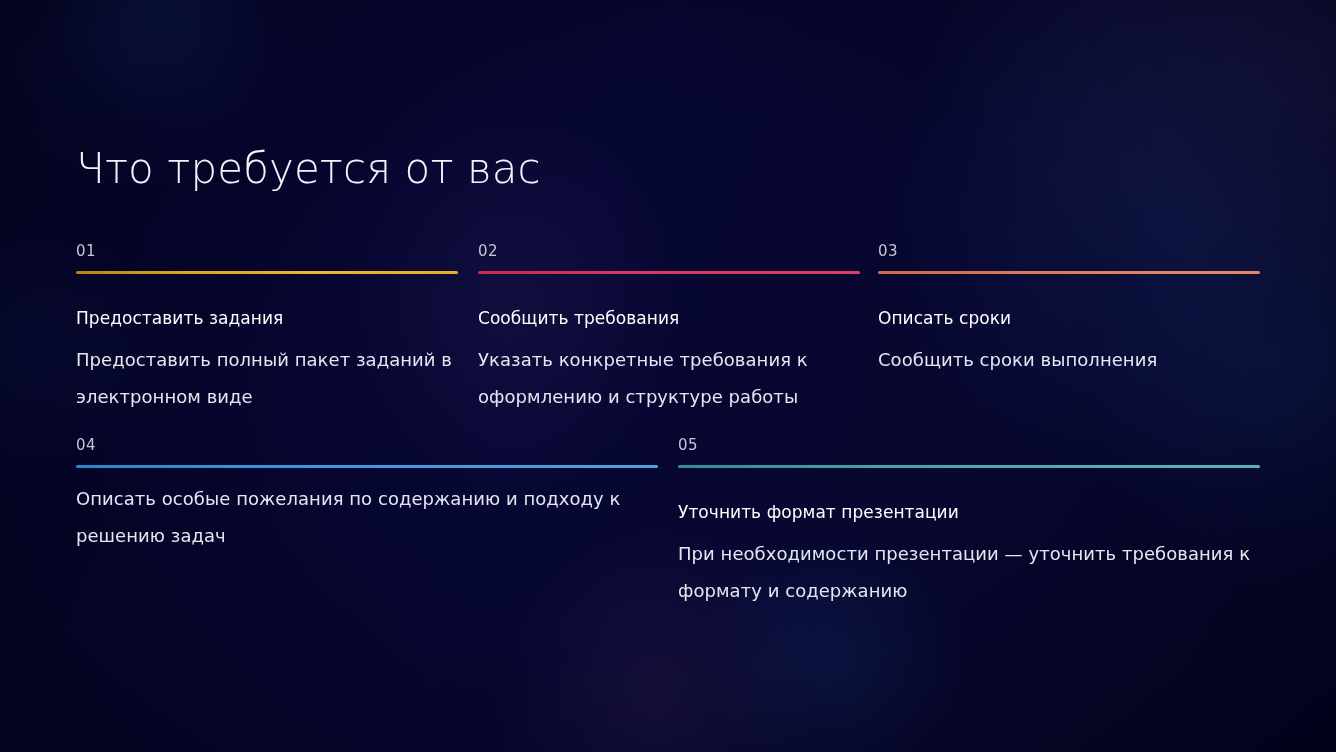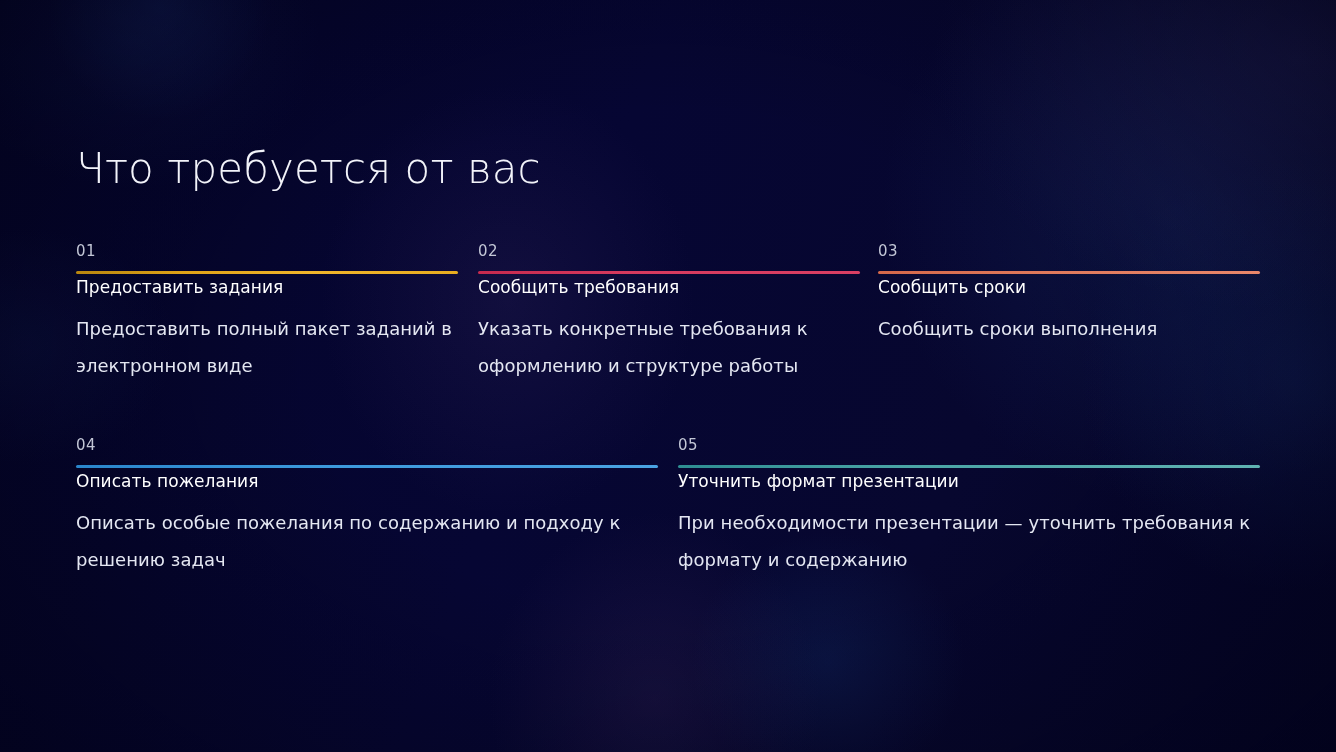--- a/index.html
+++ b/index.html
@@ -89,21 +89,21 @@
     border-radius:2px;
   }
 
   .rule-01 { background:linear-gradient(90deg,#b8860f 0%, #e0a317 28%, #f0b52b 62%, #e8ad20 100%); }
   .rule-02 { background:linear-gradient(90deg,#c62a4e 0%, #d63a5e 40%, #d93f63 100%); }
   .rule-03 { background:linear-gradient(90deg,#d4684a 0%, #e07a5c 45%, #e9876a 100%); }
   .rule-04 { background:linear-gradient(90deg,#2a86cc 0%, #3d9add 45%, #4aa3e2 100%); }
   .rule-05 { background:linear-gradient(90deg,#2e8e92 0%, #4aa5a6 40%, #5fb3b2 100%); }
 
   .card-heading {
-    margin-top:3px;
+    margin-top:34px;
     font-size:17px;
     font-weight:400;
     color:#ffffff;
     letter-spacing:0.05px;
     line-height:1.25;
   }
 
   .card-body {
     margin-top:12px;
     font-size:18px;
@@ -133,32 +133,31 @@
       <div class="card c2">
         <div class="card-number">02</div>
         <div class="card-rule rule-02"></div>
         <div class="card-heading">Сообщить требования</div>
         <div class="card-body">Указать конкретные требования к оформлению и структуре работы</div>
       </div>
 
       <div class="card c3">
         <div class="card-number">03</div>
         <div class="card-rule rule-03"></div>
-        <div class="card-heading">Сообщить сроки</div>
+        <div class="card-heading">Описать сроки</div>
         <div class="card-body">Сообщить сроки выполнения</div>
       </div>
 
     </div>
 
     <div class="grid-row row-2">
 
       <div class="card c4">
         <div class="card-number">04</div>
         <div class="card-rule rule-04"></div>
-        <div class="card-heading">Описать пожелания</div>
         <div class="card-body">Описать особые пожелания по содержанию и подходу к решению задач</div>
       </div>
 
       <div class="card c5">
         <div class="card-number">05</div>
         <div class="card-rule rule-05"></div>
         <div class="card-heading">Уточнить формат презентации</div>
         <div class="card-body">При необходимости презентации — уточнить требования к формату и содержанию</div>
       </div>
 

